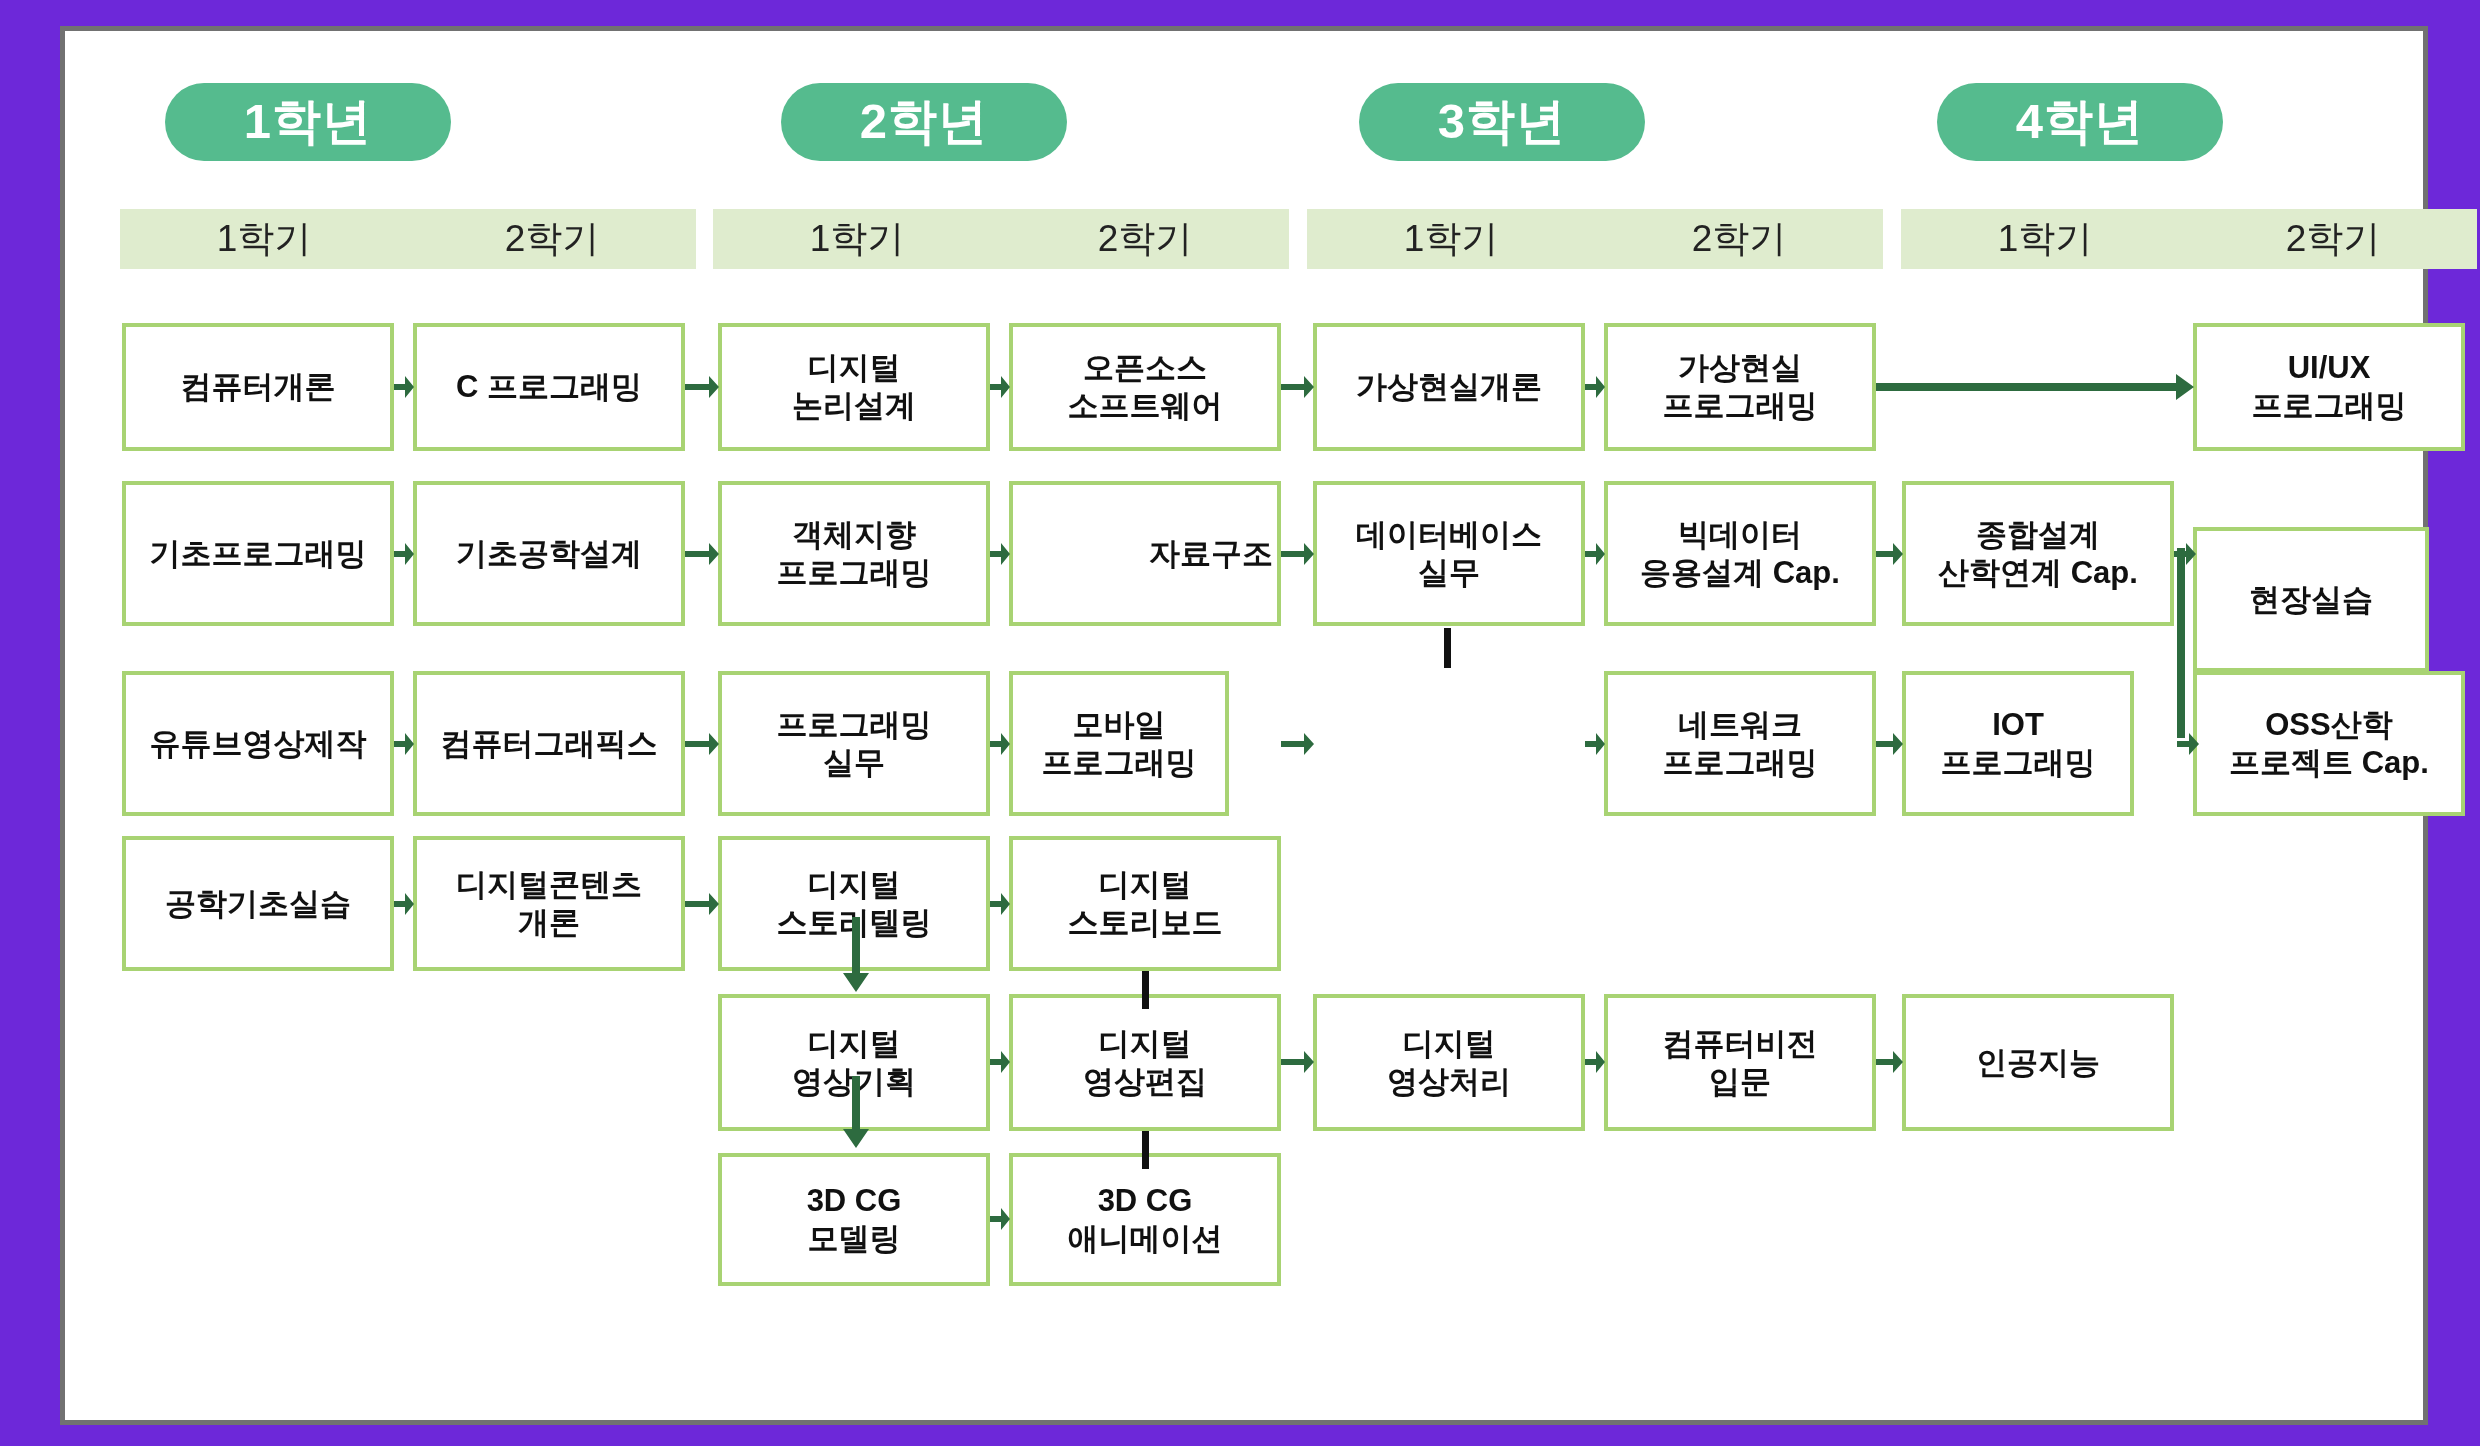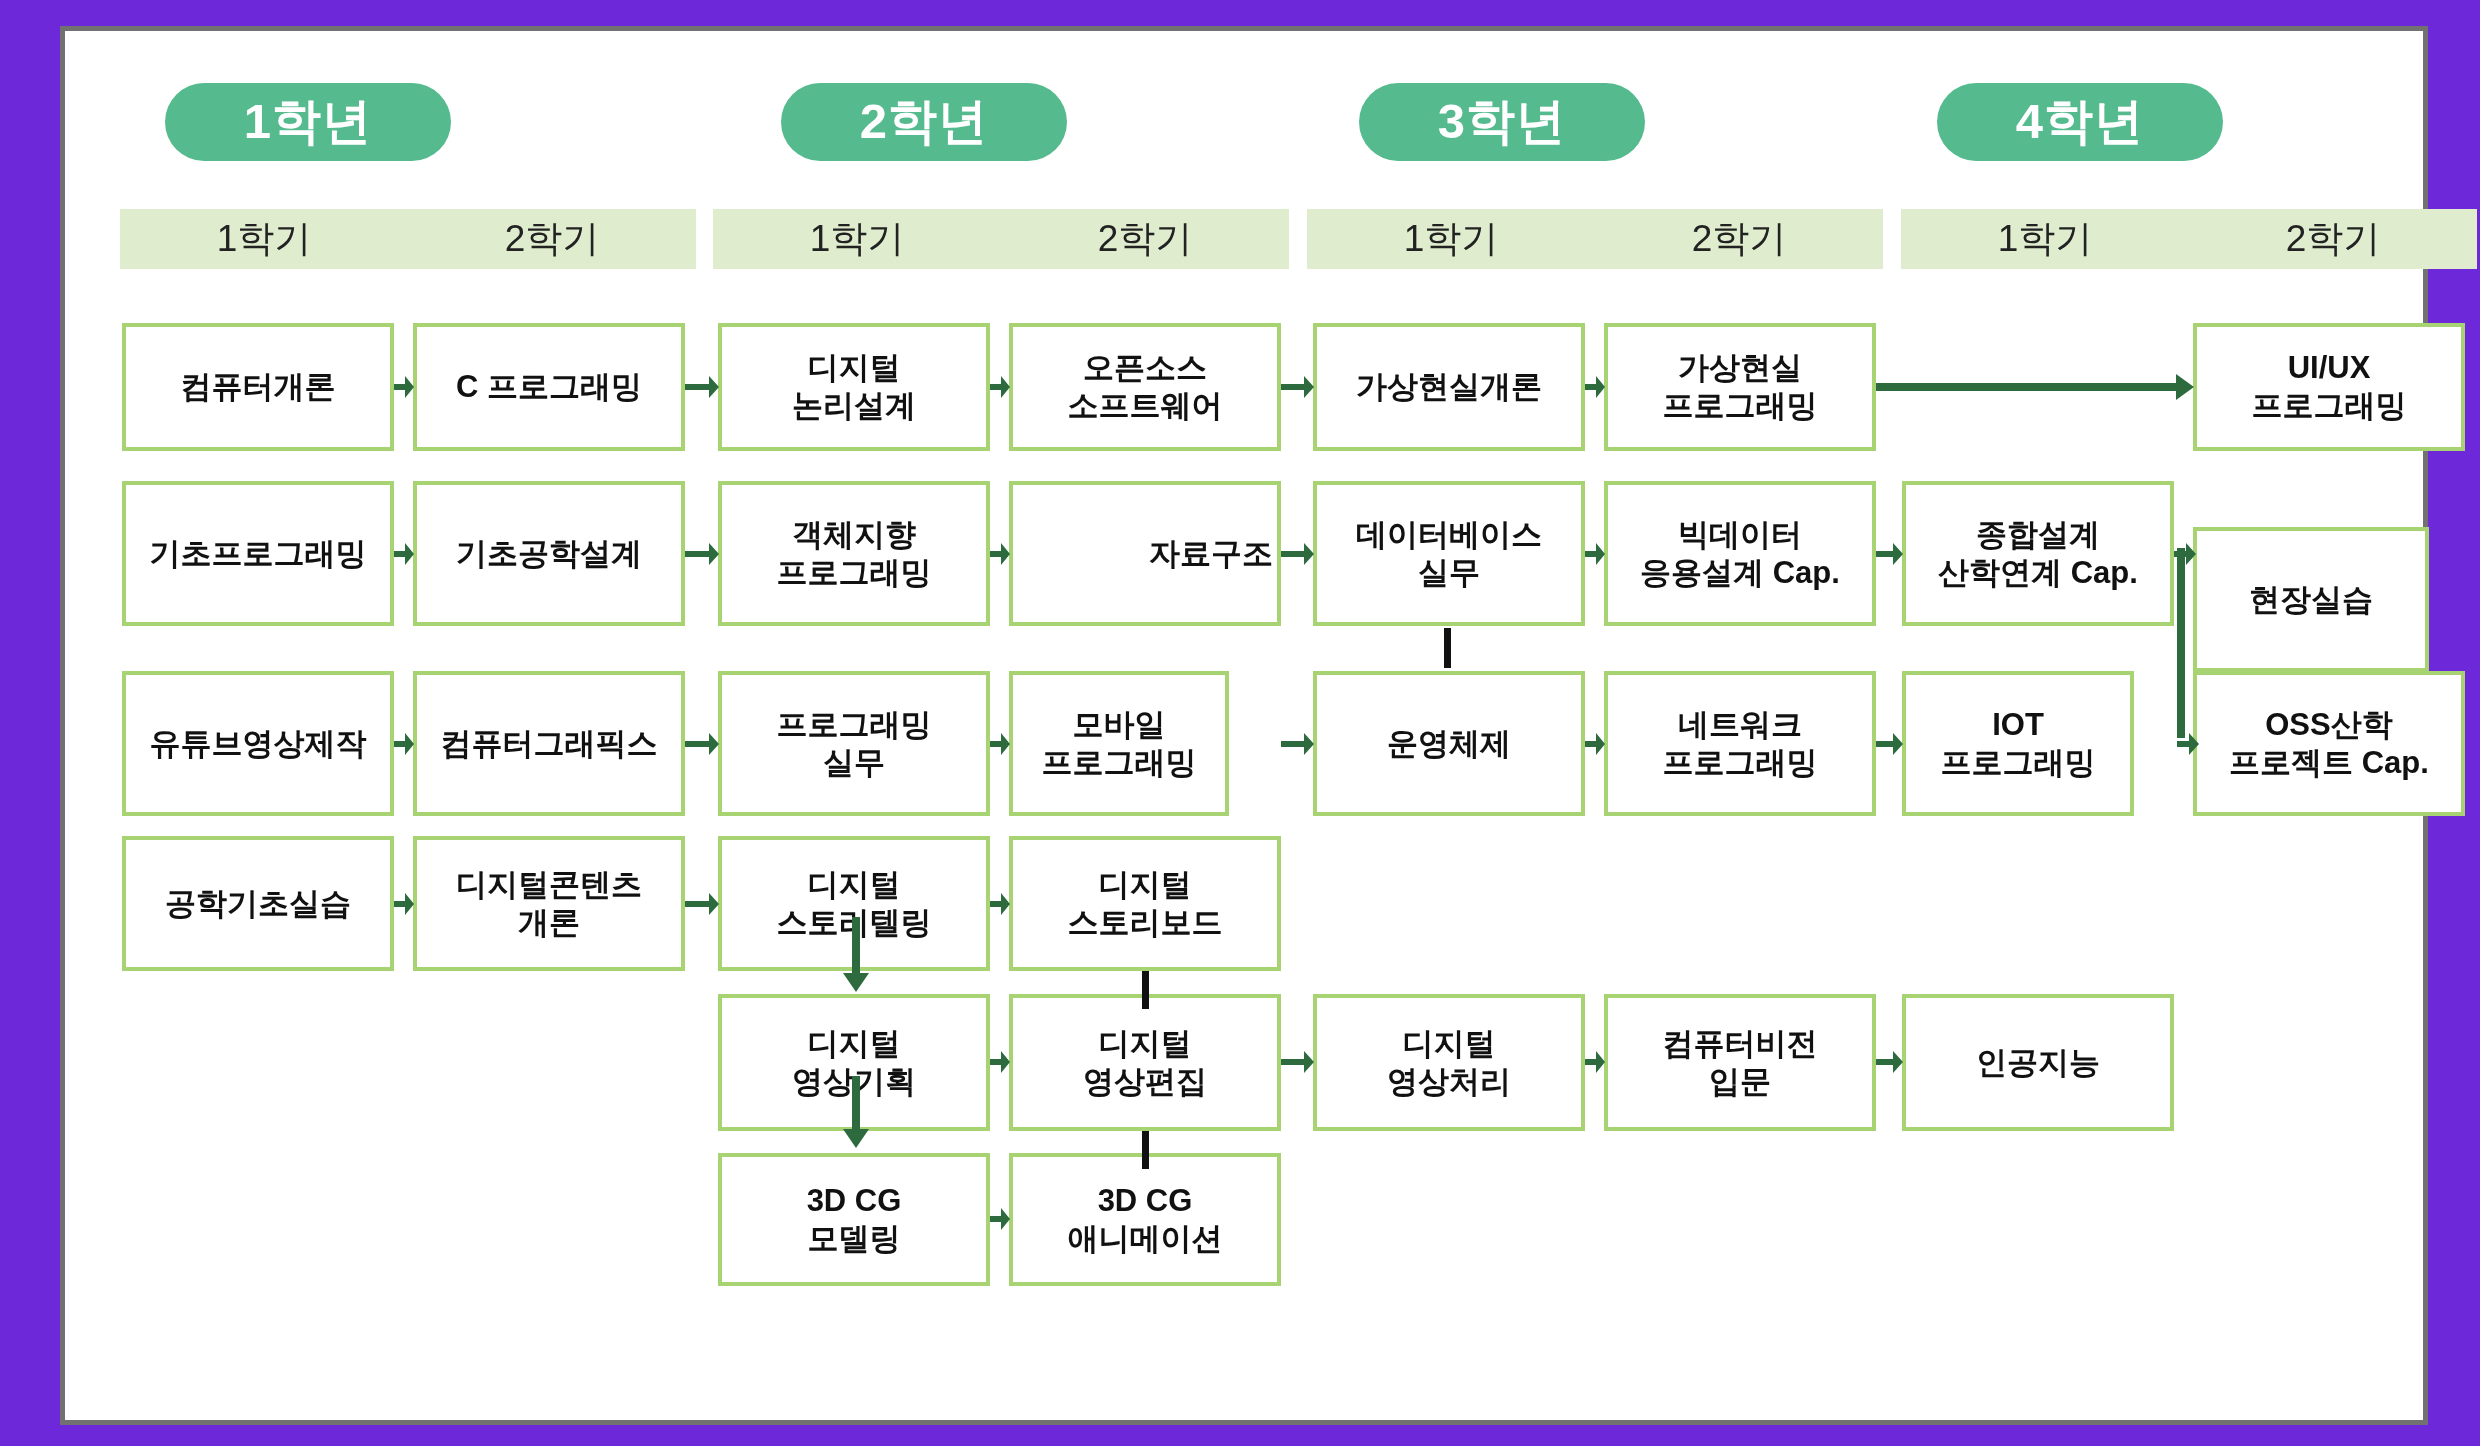--- a/index.html
+++ b/index.html
@@ -241,25 +241,20 @@
           <span class="ln">프로그래밍</span>
             <span class="ln">실무</span>
         </span>
     </div>
     <div class="course" style="left:944px;top:640px;width:220px;height:145px;">
       <span>
           <span class="ln">모바일</span>
             <span class="ln">프로그래밍</span>
         </span>
     </div>
-    <div class="course" style="left:1248px;top:640px;width:272px;height:145px;">
-      <span>
-          <span class="ln">운영체제</span>
-        </span>
-    </div>
     <div class="course" style="left:1539px;top:640px;width:272px;height:145px;">
       <span>
           <span class="ln">네트워크</span>
             <span class="ln">프로그래밍</span>
         </span>
     </div>
     <div class="course" style="left:1837px;top:640px;width:232px;height:145px;">
       <span>
           <span class="ln">IOT</span>
             <span class="ln">프로그래밍</span>

